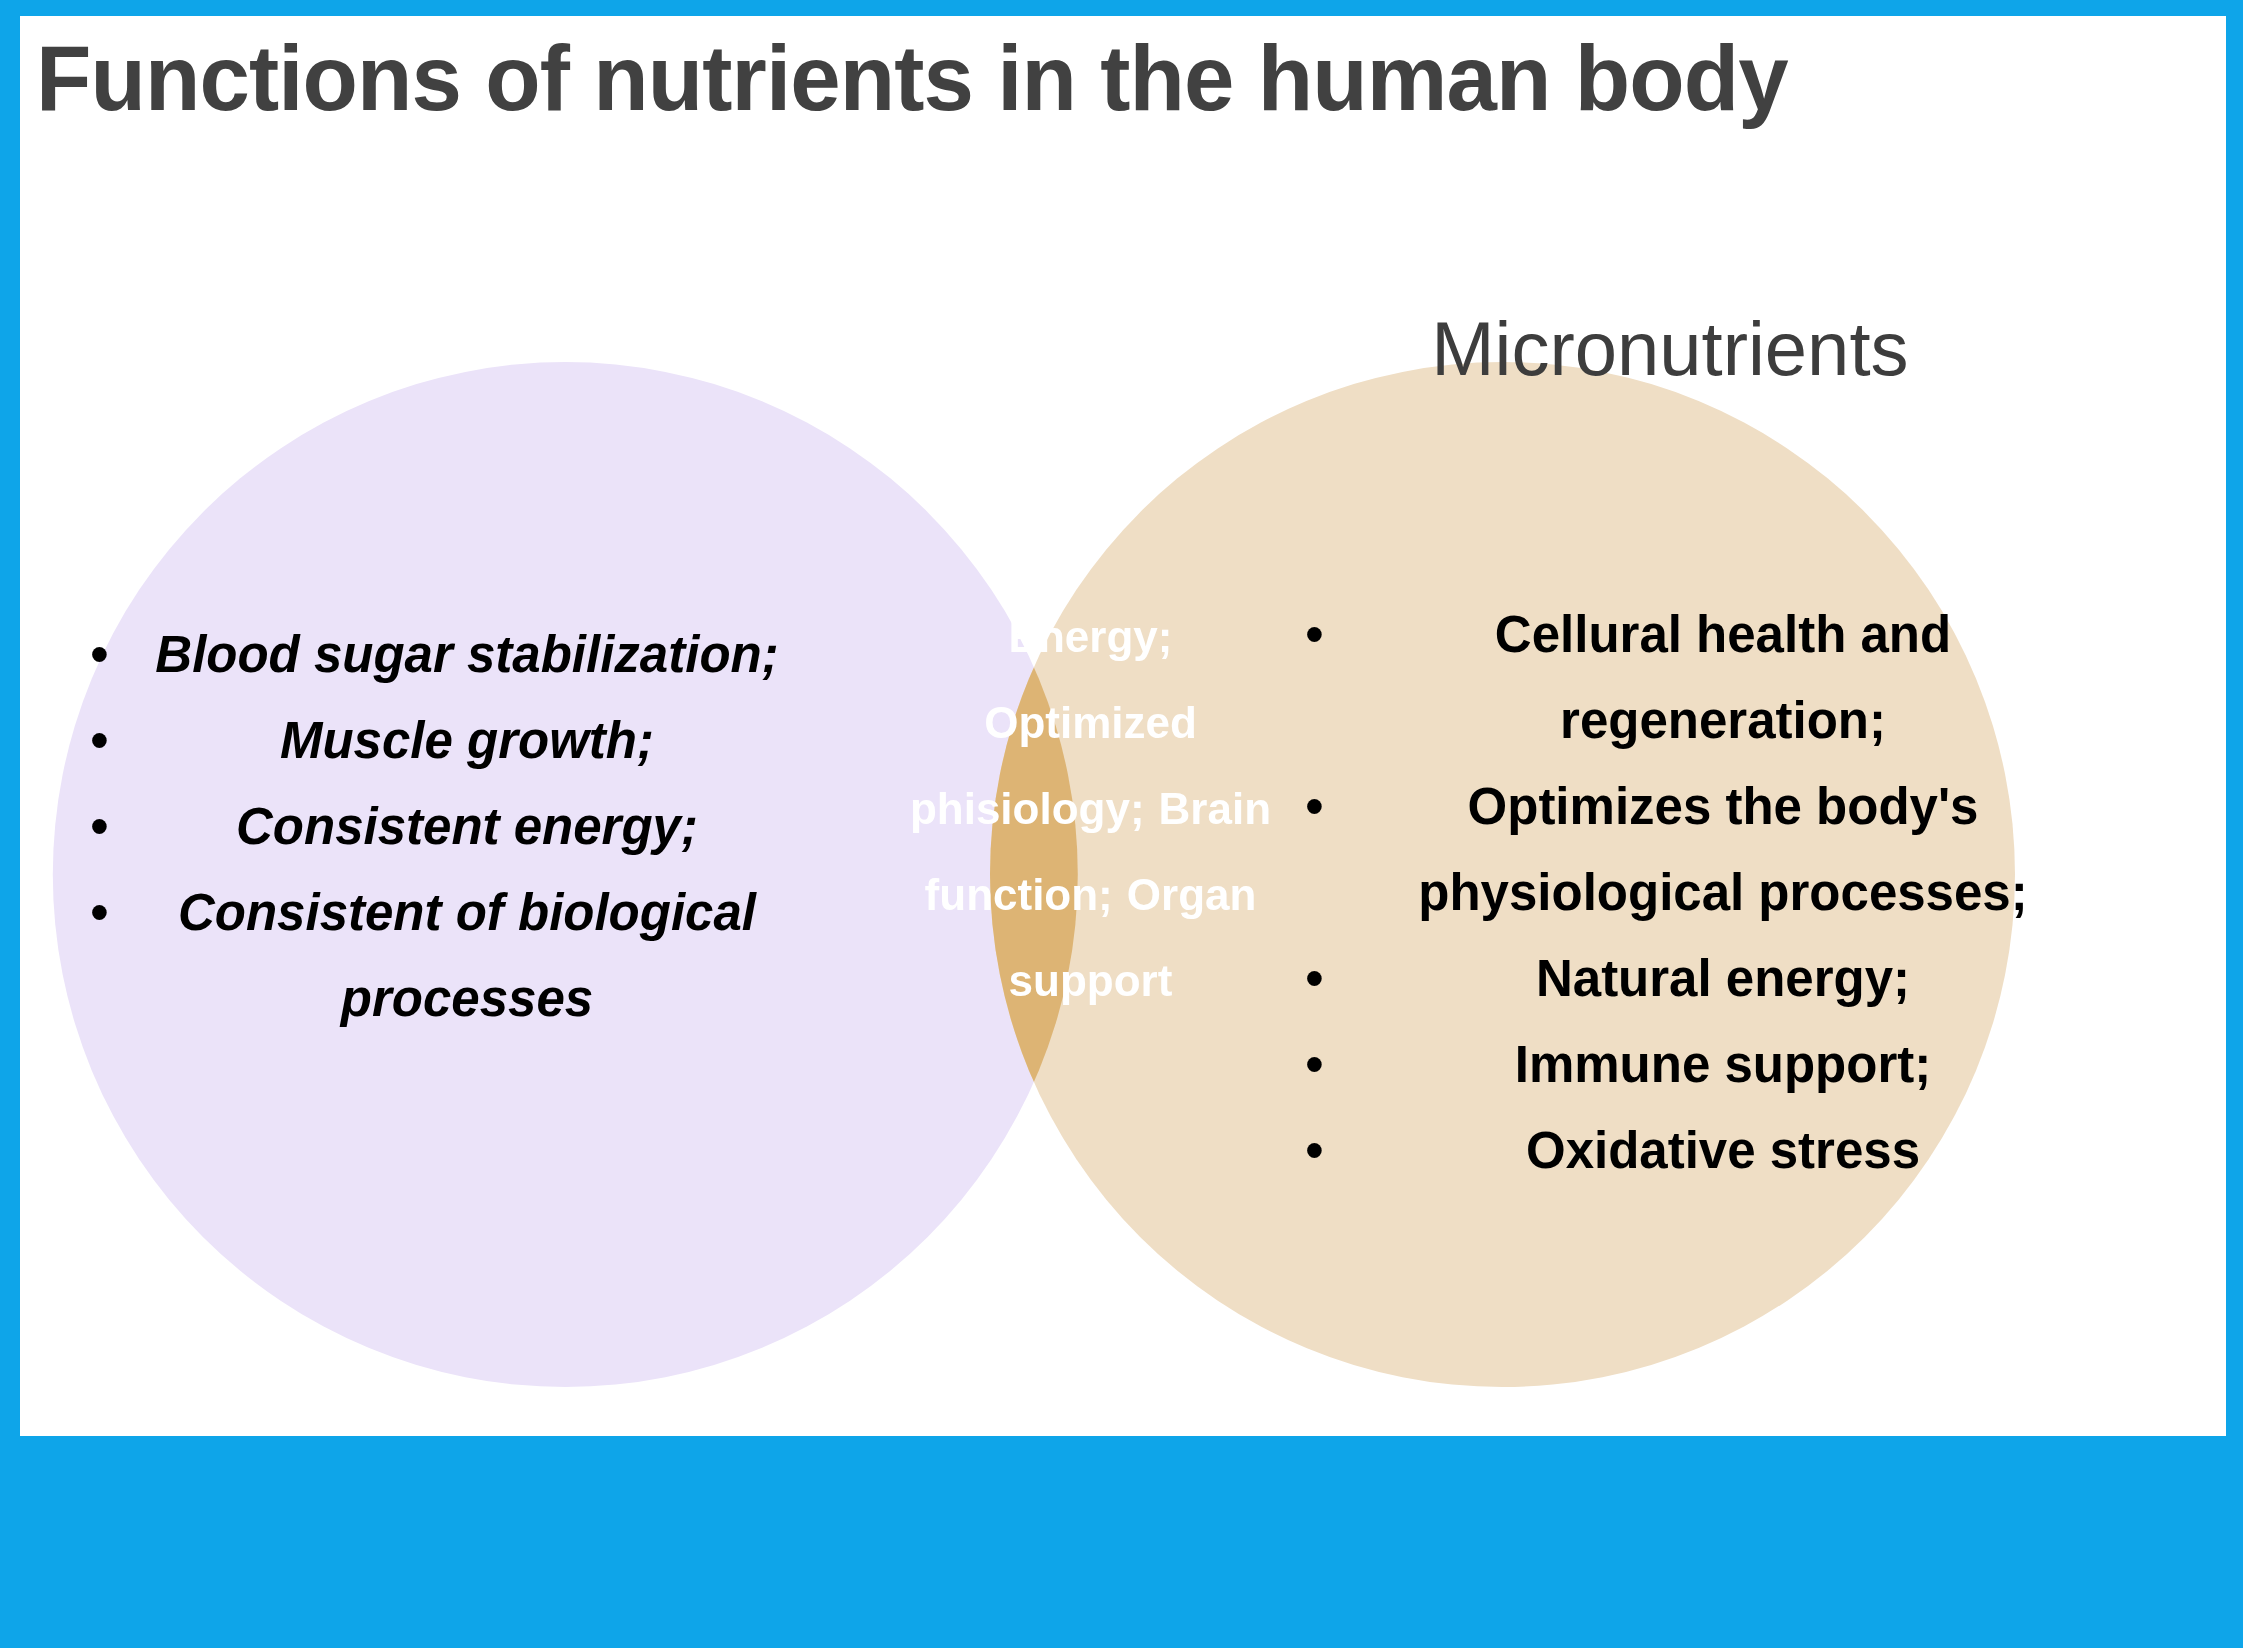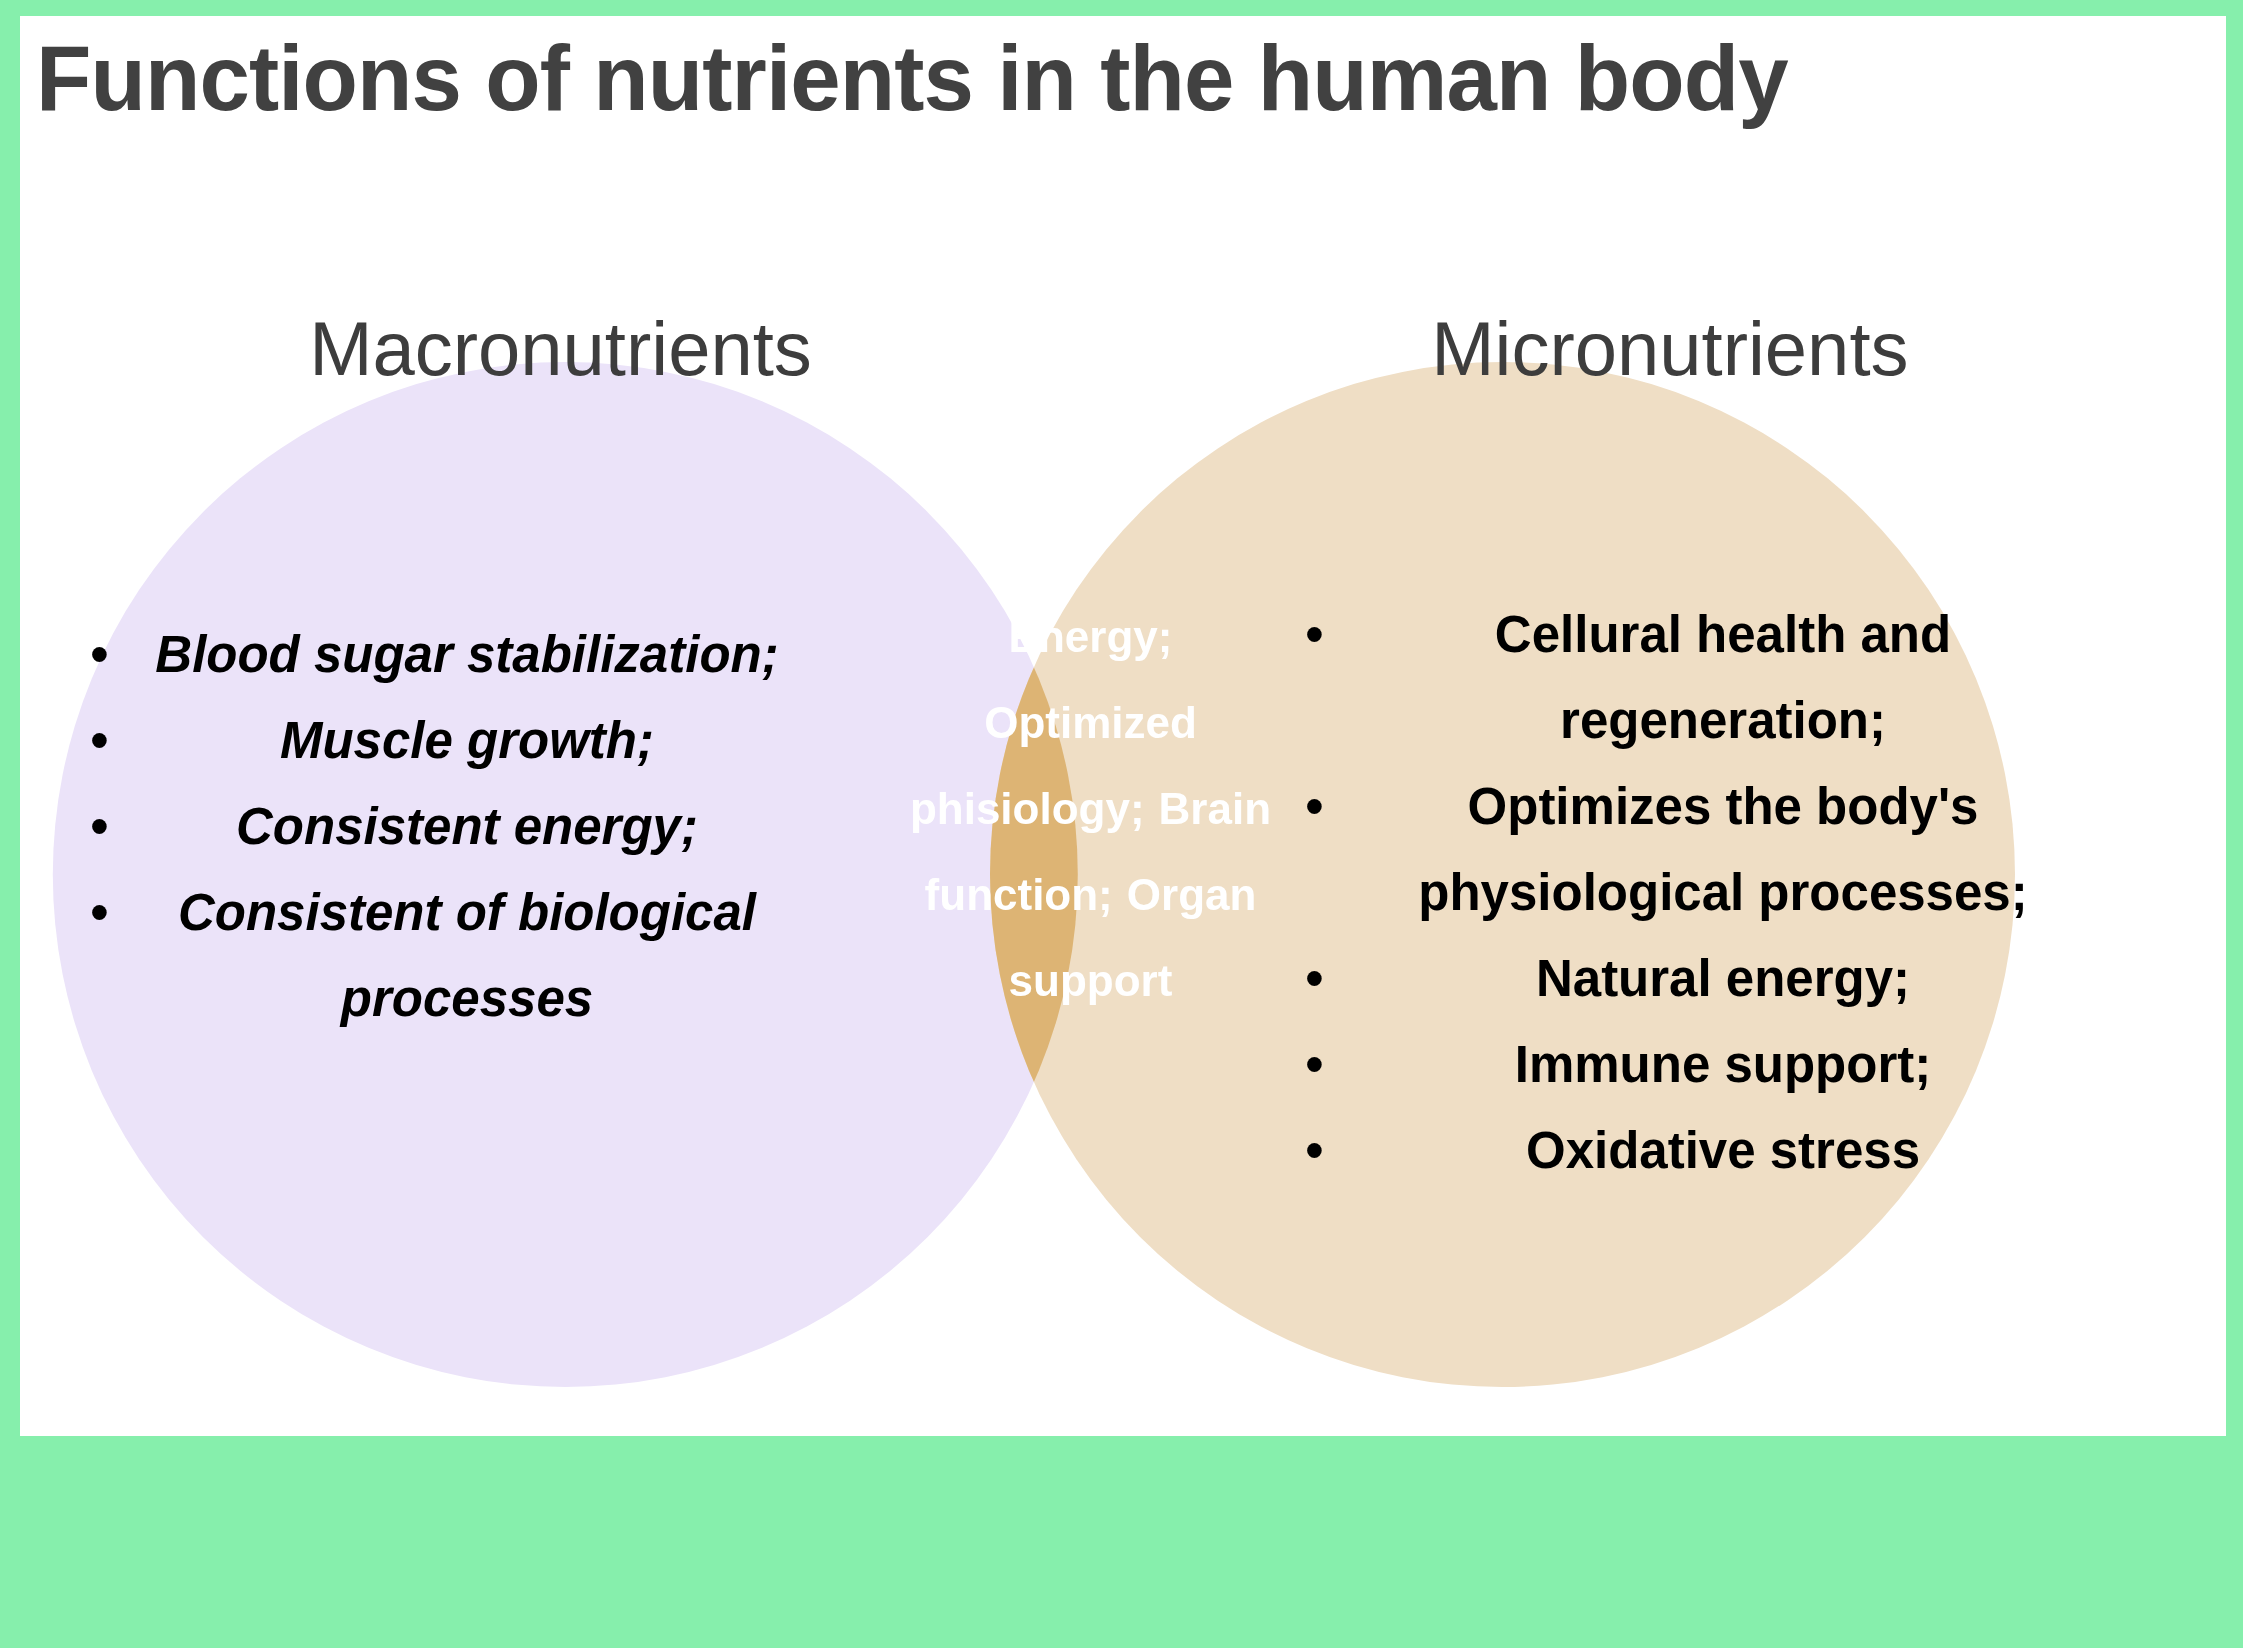--- a/index.html
+++ b/index.html
@@ -152,38 +152,37 @@
     font-size: 44px;
     line-height: 86px;
     color: #FFFFFF;
     text-align: center;
     word-spacing: 1.8px;
   }
 </style>
 </head>
 <body>
 
-<div id="canvas" style="background: #86efac;">
+<div id="canvas" style="background: #0ea5e9;">
 
   <div id="card" style="background: rgb(255, 255, 255);">
 
     <div id="title" style="color: rgb(65, 65, 65);">Functions of nutrients in the human body</div>
 
     <div id="venn">
 
       <svg id="venn-svg" viewBox="0 0 2488 1601">
         <circle id="svg-circle-left" cx="615" cy="968" r="578" fill="#EBE3F9"></circle>
         <circle id="svg-circle-right" cx="1672" cy="968" r="578" fill="#EFDEC5"></circle>
         <clipPath id="clip-left">
           <circle cx="615" cy="968" r="578"></circle>
         </clipPath>
         <circle id="svg-circle-overlap" cx="1672" cy="968" r="578" fill="#DDB474" clip-path="url(#clip-left)"></circle>
       </svg>
 
-      <div id="heading-left" class="circle-heading">Macronutrients</div>
 
       <div id="heading-right" class="circle-heading">Micronutrients</div>
 
       <ul id="list-left" class="bullet-list">
         <li>
           <span class="dot">•</span>
           <span class="txt">Blood sugar stabilization;</span>
         </li>
         <li>
           <span class="dot">•</span>

